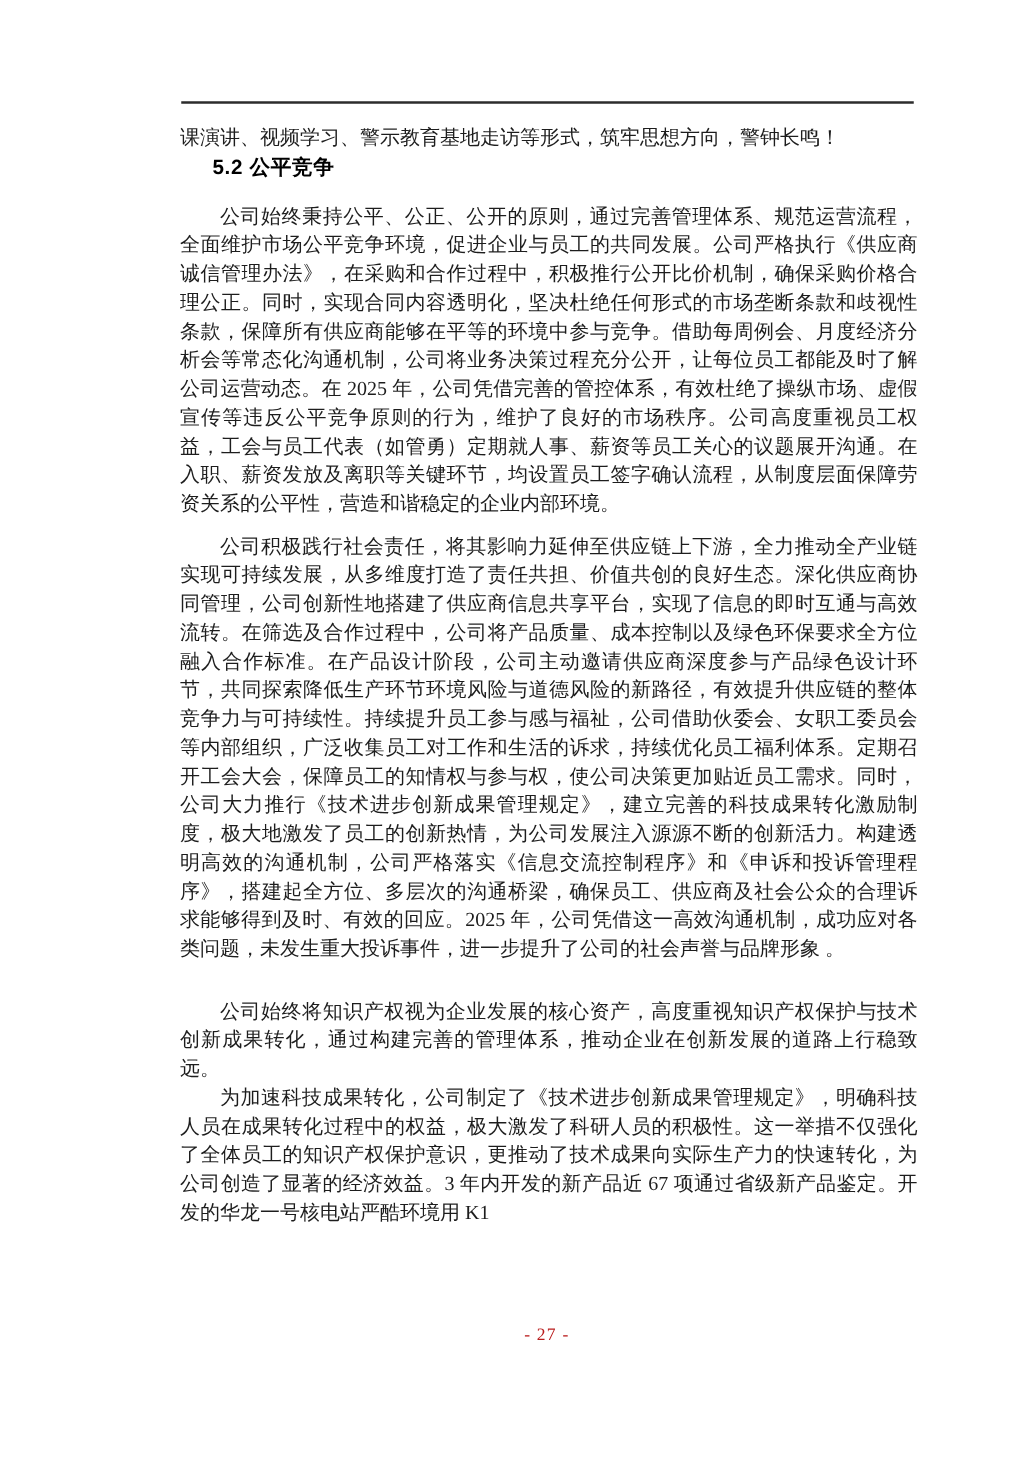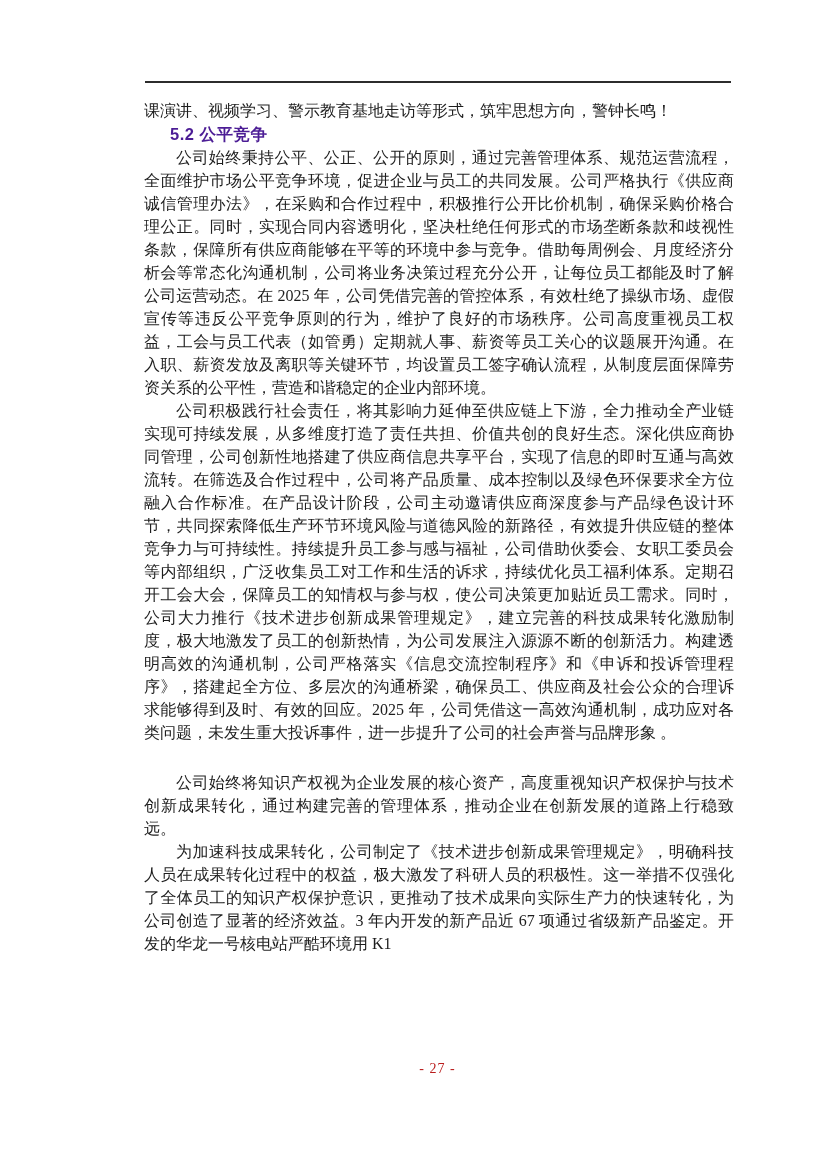--- a/index.html
+++ b/index.html
@@ -43,30 +43,30 @@
     text-indent: 2em;
   }
   .cont-line {
     margin-top: 2px;
   }
   h2.sec-heading {
     font-family: "Liberation Sans", "DejaVu Sans", sans-serif;
     font-size: 16.5px;
     line-height: 24px;
     font-weight: bold;
-    color: #4c1d95;
+    color: #000000;
     margin: 0;
     padding-left: 26px;
     text-align: left;
     letter-spacing: 0.5px;
   }
   .h-52 { margin-top: 21px; }
-  .p-52 { margin-top: 0; }
+  .p-52 { margin-top: 16px; }
   .h-53 { margin-top: 14px; }
-  .p-53 { margin-top: 0; }
+  .p-53 { margin-top: 11px; }
   .h-54 { margin-top: 13px; }
   .p-54a { margin-top: 27px; }
   .page-number {
     position: absolute;
     top: 1060px;
     left: 0;
     width: 827px;
     text-align: center;
     font-size: 14px;
     line-height: 18px;

